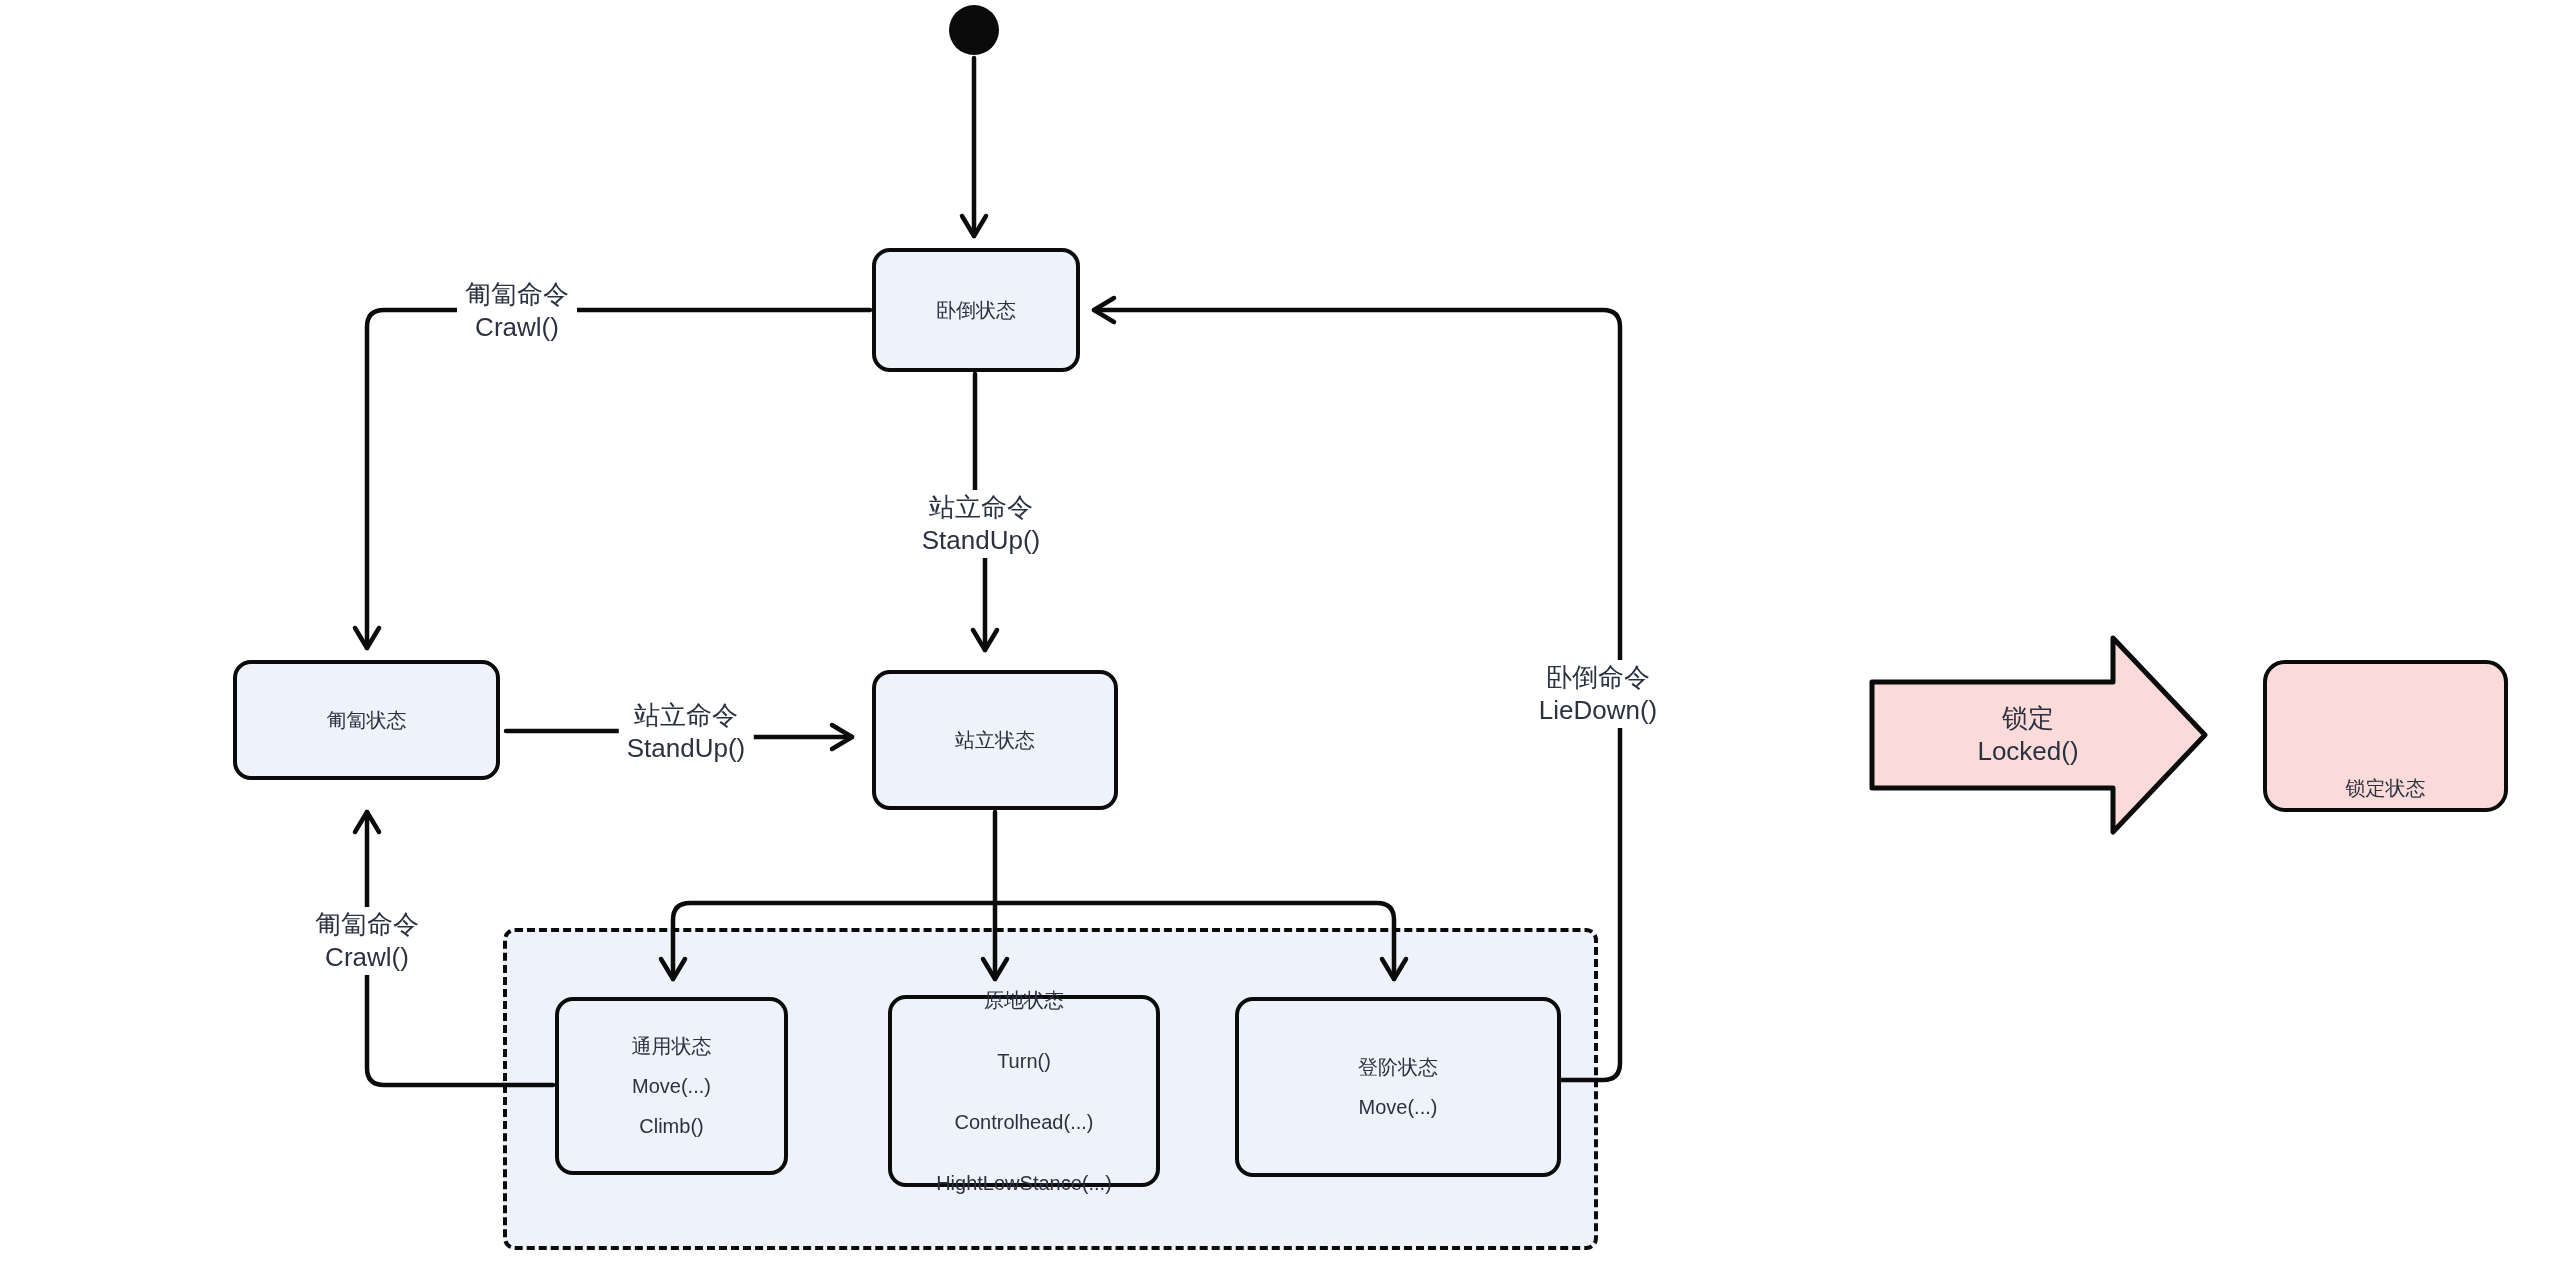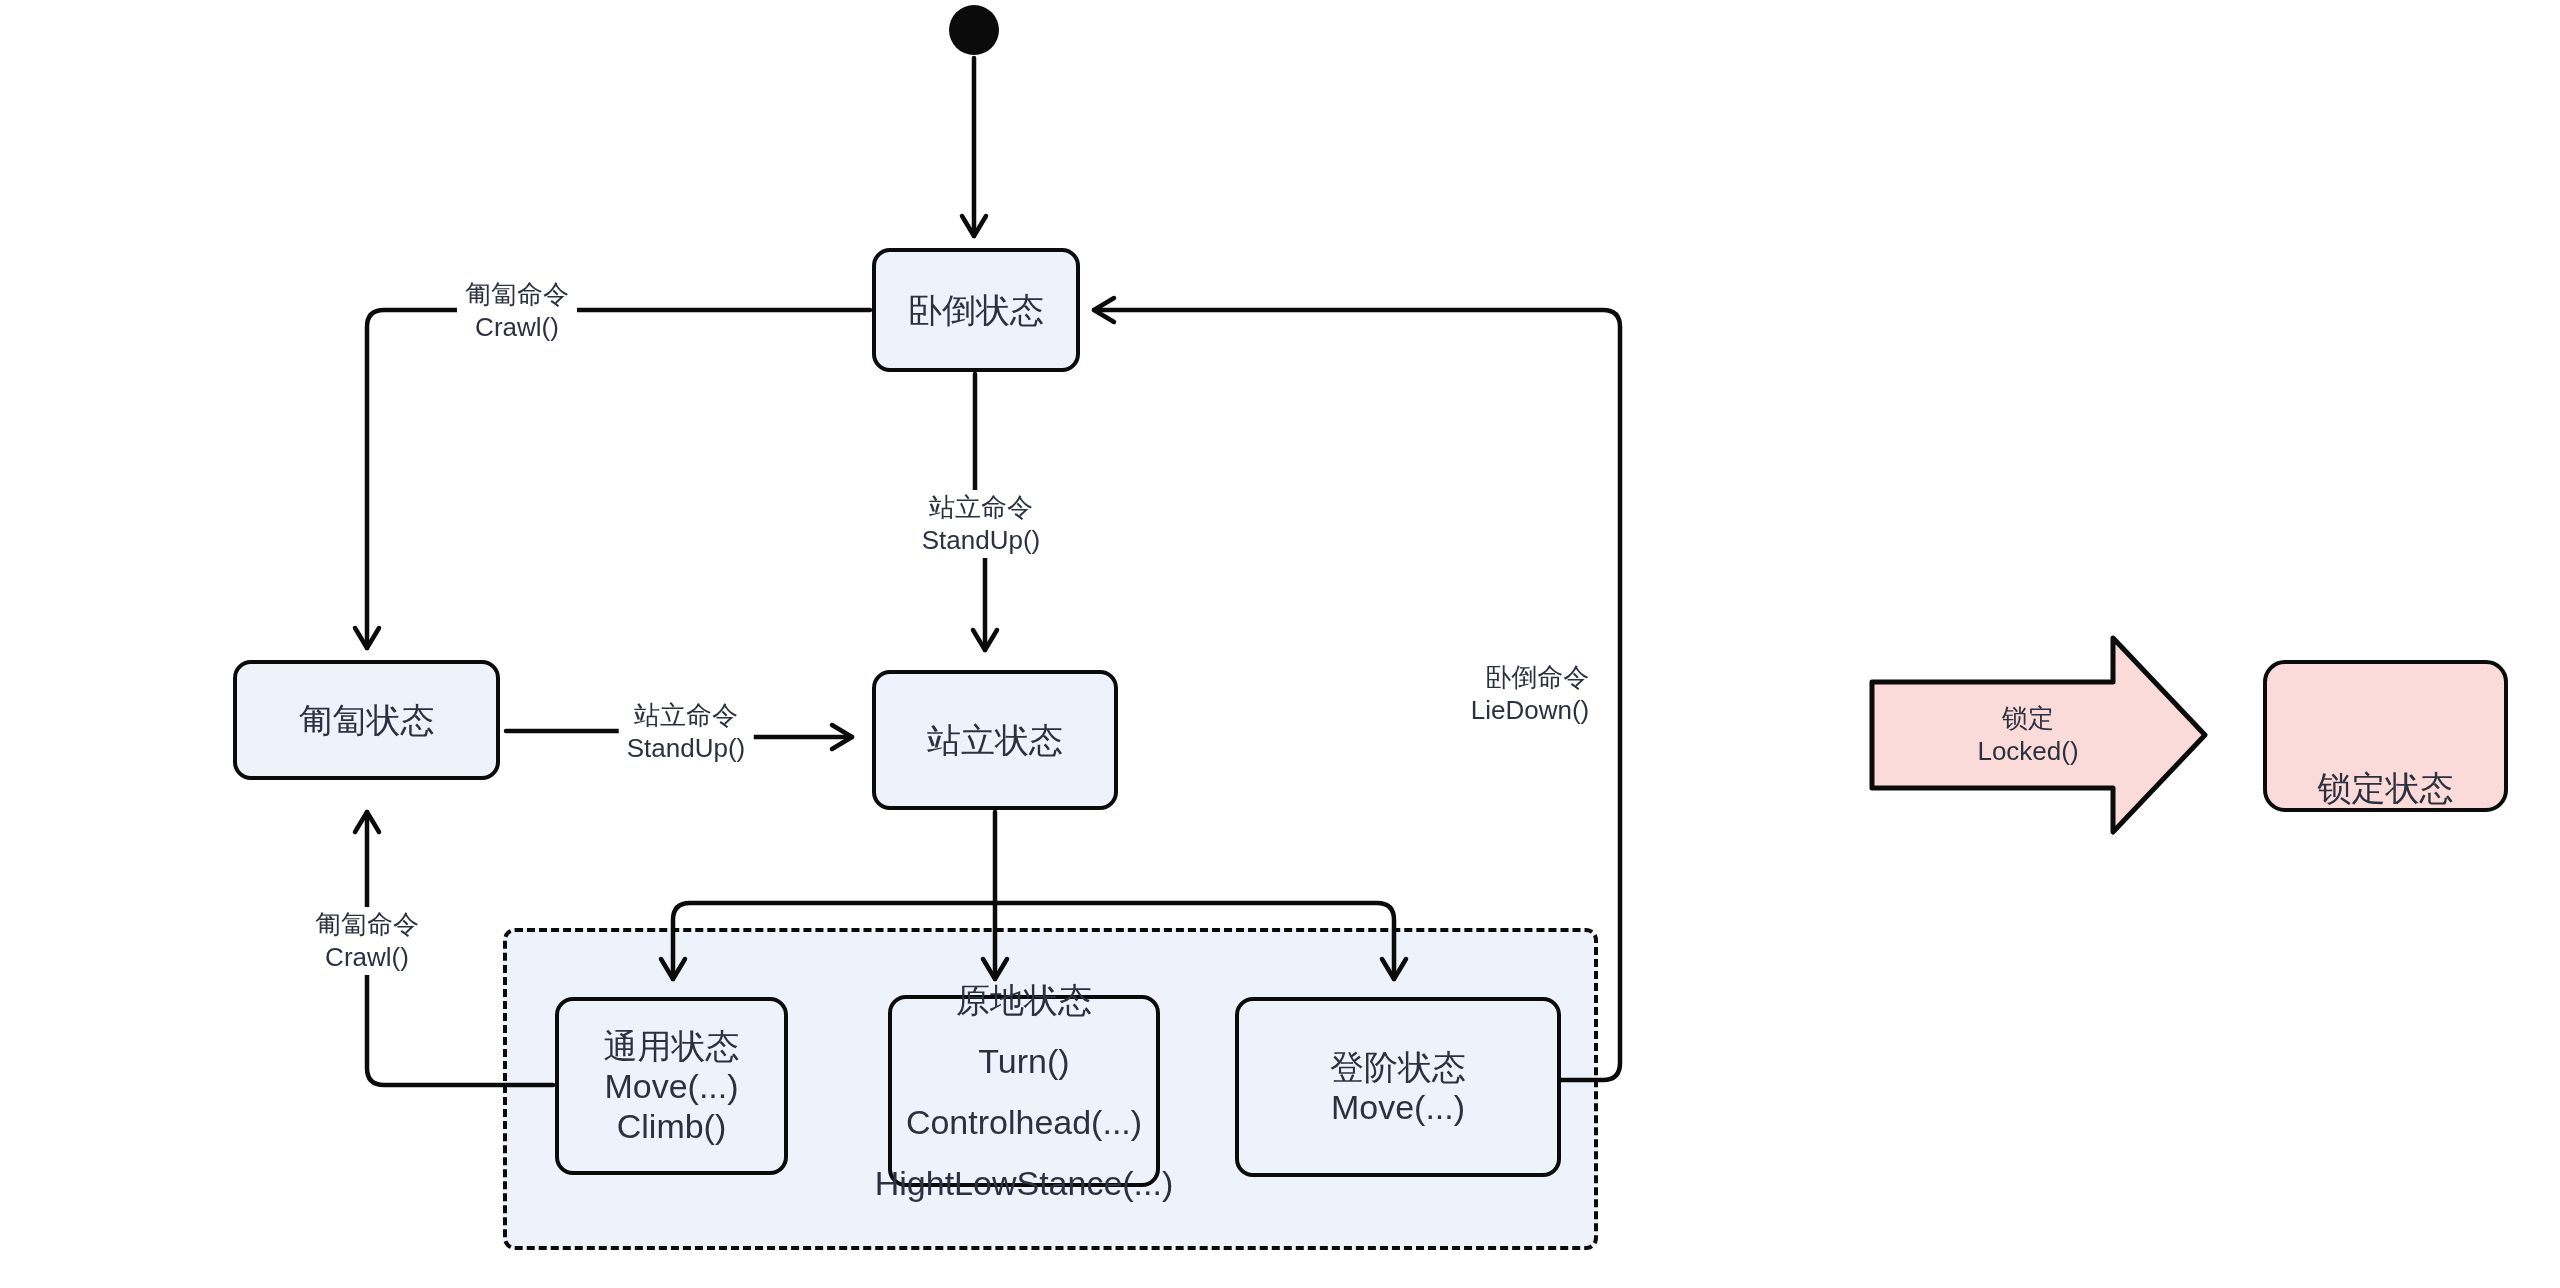--- a/index.html
+++ b/index.html
@@ -14,21 +14,21 @@
     background:var(--node-fill,#eef2fb);
     border:4px dashed var(--stroke,#0b0b0b);
     border-radius:12px;
   }
   .node{
     position:absolute;z-index:3;box-sizing:border-box;
     background:var(--node-fill,#eef2fb);
     border:4px solid var(--stroke,#0b0b0b);
     border-radius:18px;
     display:flex;flex-direction:column;align-items:center;justify-content:center;
-    font-size:34px;line-height:40px;text-align:center;
+    font-size:20px;line-height:40px;text-align:center;
   }
   .node.pink{background:var(--locked-fill,#fbdbd9);justify-content:flex-end;}
   .edge-label{
     position:absolute;z-index:4;transform:translate(-50%,-50%);
     background:#ffffff;padding:1px 8px;text-align:center;
     font-size:26px;line-height:33px;white-space:nowrap;
   }
   .edge-label.on-shape{background:transparent;z-index:4;}
 </style>
 </head>
@@ -118,21 +118,21 @@
   <div class="edge-label" style="left:686px;top:732px;">
     <div>站立命令</div>
     <div>StandUp()</div>
   </div>
 
   <div class="edge-label" style="left:367px;top:941px;">
     <div>匍匐命令</div>
     <div>Crawl()</div>
   </div>
 
-  <div class="edge-label" style="left:1530px;top:694px;text-align:right;">
+  <div class="edge-label" style="left:1598px;top:694px;">
     <div>卧倒命令</div>
     <div>LieDown()</div>
   </div>
 
   <div class="edge-label on-shape" style="left:2028px;top:735px;">
     <div>锁定</div>
     <div>Locked()</div>
   </div>
 
 </div>

